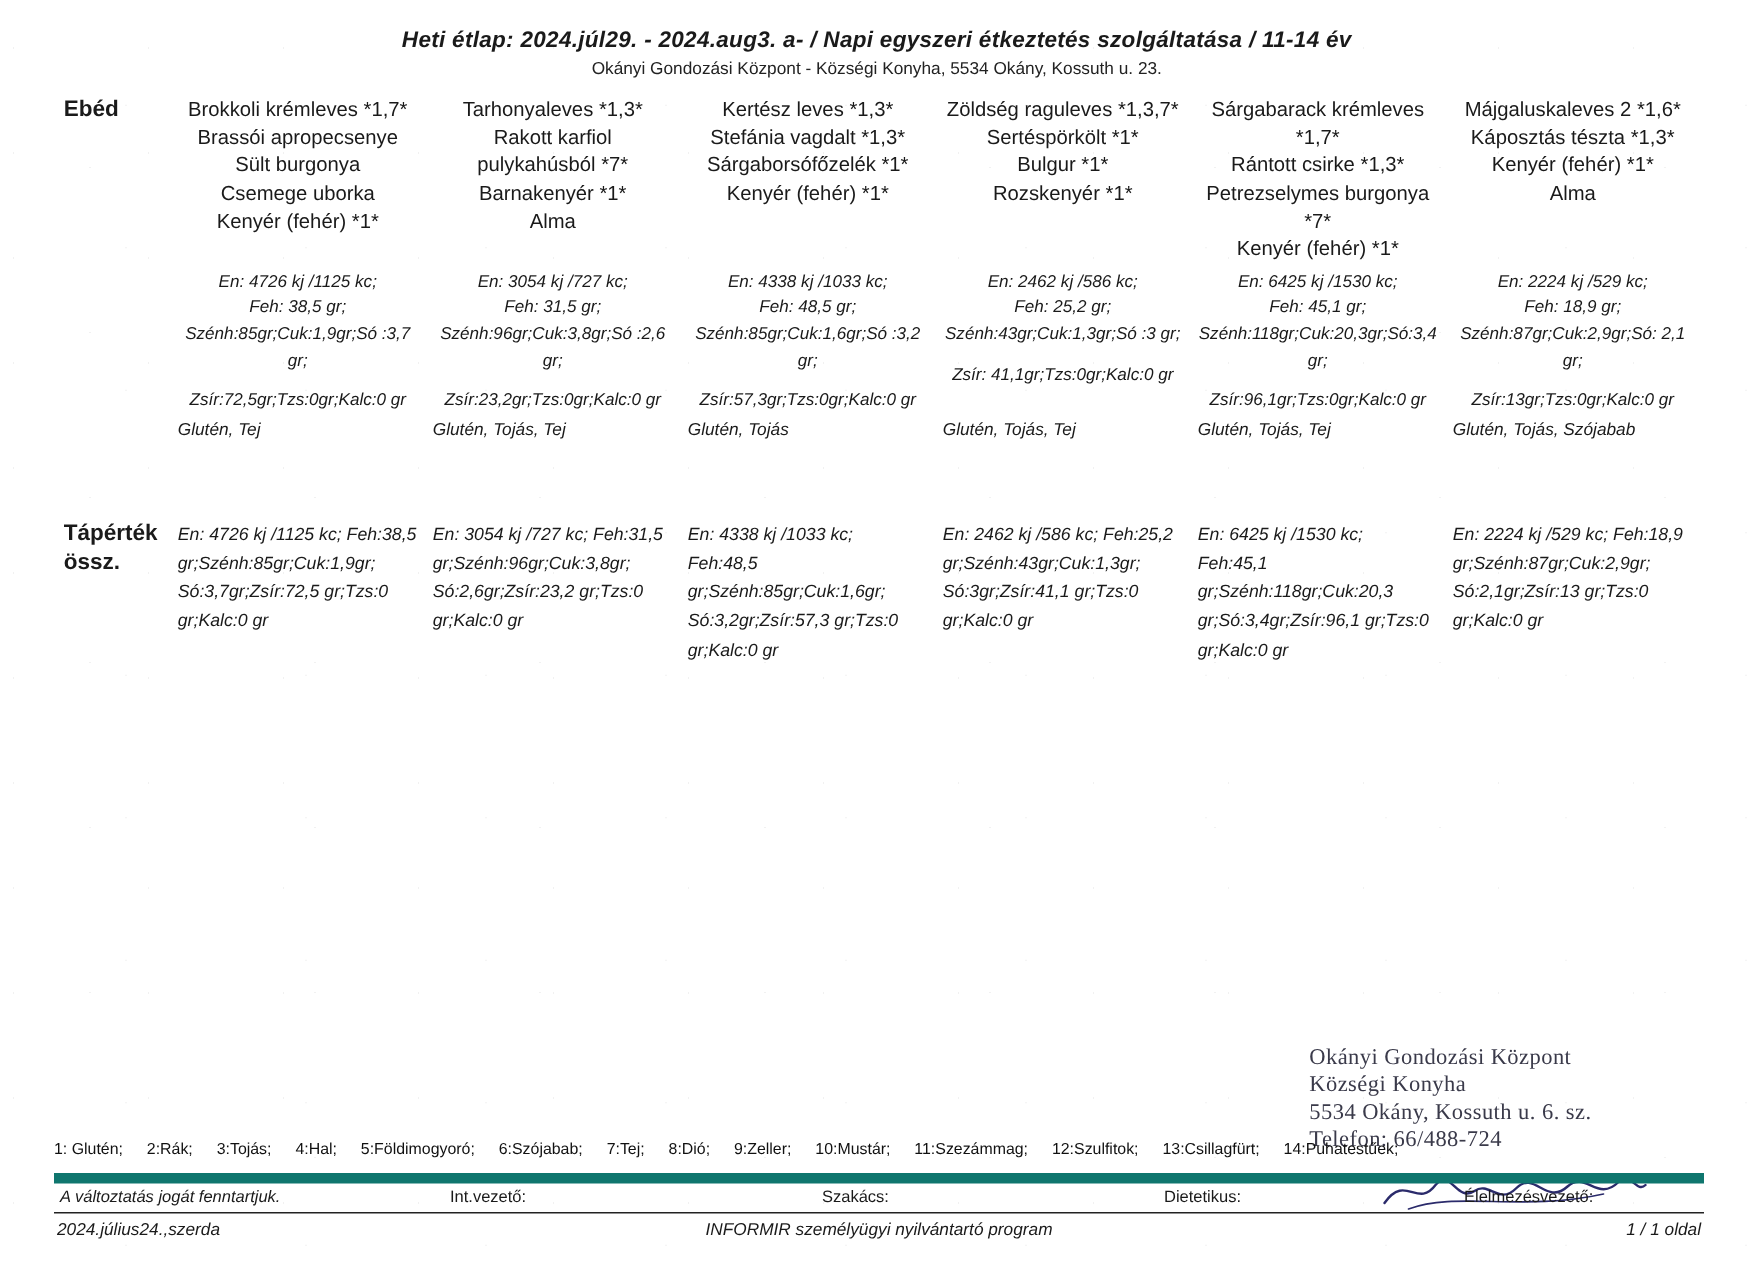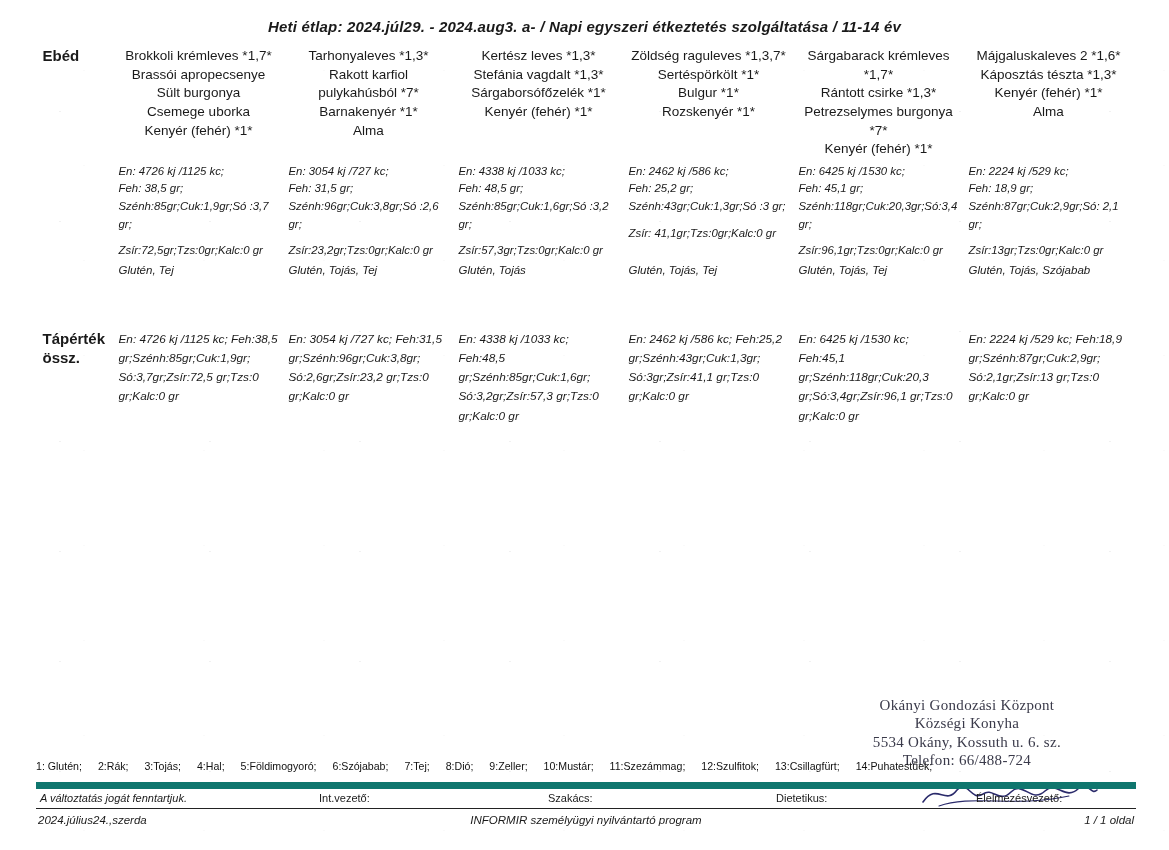--- a/index.html
+++ b/index.html
@@ -79,20 +79,21 @@
     min-height: 190px;
     text-align: center;
   }
   .dish-list div { white-space: normal; }
 
   .nutri {
     font-size: 11.4px;
     font-style: italic;
     line-height: 1.55;
     padding-top: 2px;
+    text-align: center;
   }
   .nutri .blk { margin-bottom: 9px; }
 
   .allerg {
     font-size: 11.5px;
     font-style: italic;
     padding-top: 10px;
     height: 62px;
   }
 
@@ -107,21 +108,21 @@
     font-style: italic;
     line-height: 1.62;
     padding-top: 10px;
   }
 
   
   .sign-block {
     position: absolute;
     right: 108px;
     top: 678px;
-    text-align: center;
+    text-align: left;
     font-family: "Liberation Serif", serif;
     font-size: 15px;
     color: #3a3a4a;
     line-height: 1.22;
     letter-spacing: 0.3px;
   }
   .sign-block div { white-space: nowrap; }
 
   .scribble {
     position: absolute;
@@ -153,21 +154,21 @@
     border-top: 7px solid #0f766e;
     font-size: 11px;
     font-style: italic;
     height: 20px;
   }
   .siglines .item {
     position: absolute;
     top: 3px;
   }
   .sl1 { left: 4px; }
-  .sl2 { left: 283px; font-style: normal; }
+  .sl2 { left: 264px; font-style: normal; }
   .sl3 { left: 512px; font-style: normal; }
   .sl4 { left: 740px; font-style: normal; }
   .sl5 { left: 940px; font-style: normal; }
 
   
   .footer {
     position: absolute;
     left: 36px;
     top: 790px;
     width: 1100px;
@@ -193,20 +194,21 @@
     background-size: 90px 70px, 120px 95px, 150px 110px;
   }
 </style>
 </head>
 <body>
 
 <div class="page">
   <div class="speckle"></div>
 
   <div class="doc-title">Heti étlap: 2024.júl29. - 2024.aug3.   a- / Napi egyszeri étkeztetés szolgáltatása / 11-14 év</div>
+  <div class="doc-subtitle">Okányi Gondozási Központ - Községi Konyha, 5534 Okány, Kossuth u. 23.</div>
 
   <table class="menu">
     <colgroup>
       <col class="col-label">
       <col class="daycol">
         <col class="daycol">
         <col class="daycol">
       <col class="daycol">
         <col class="daycol">
         <col class="daycol">

